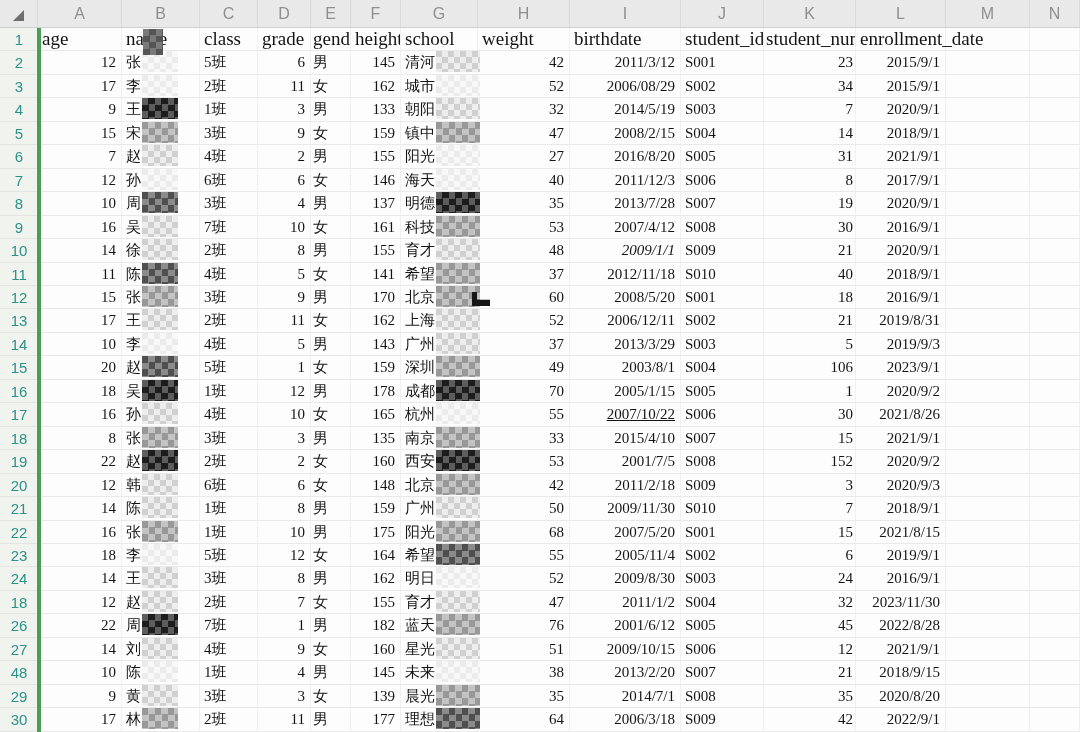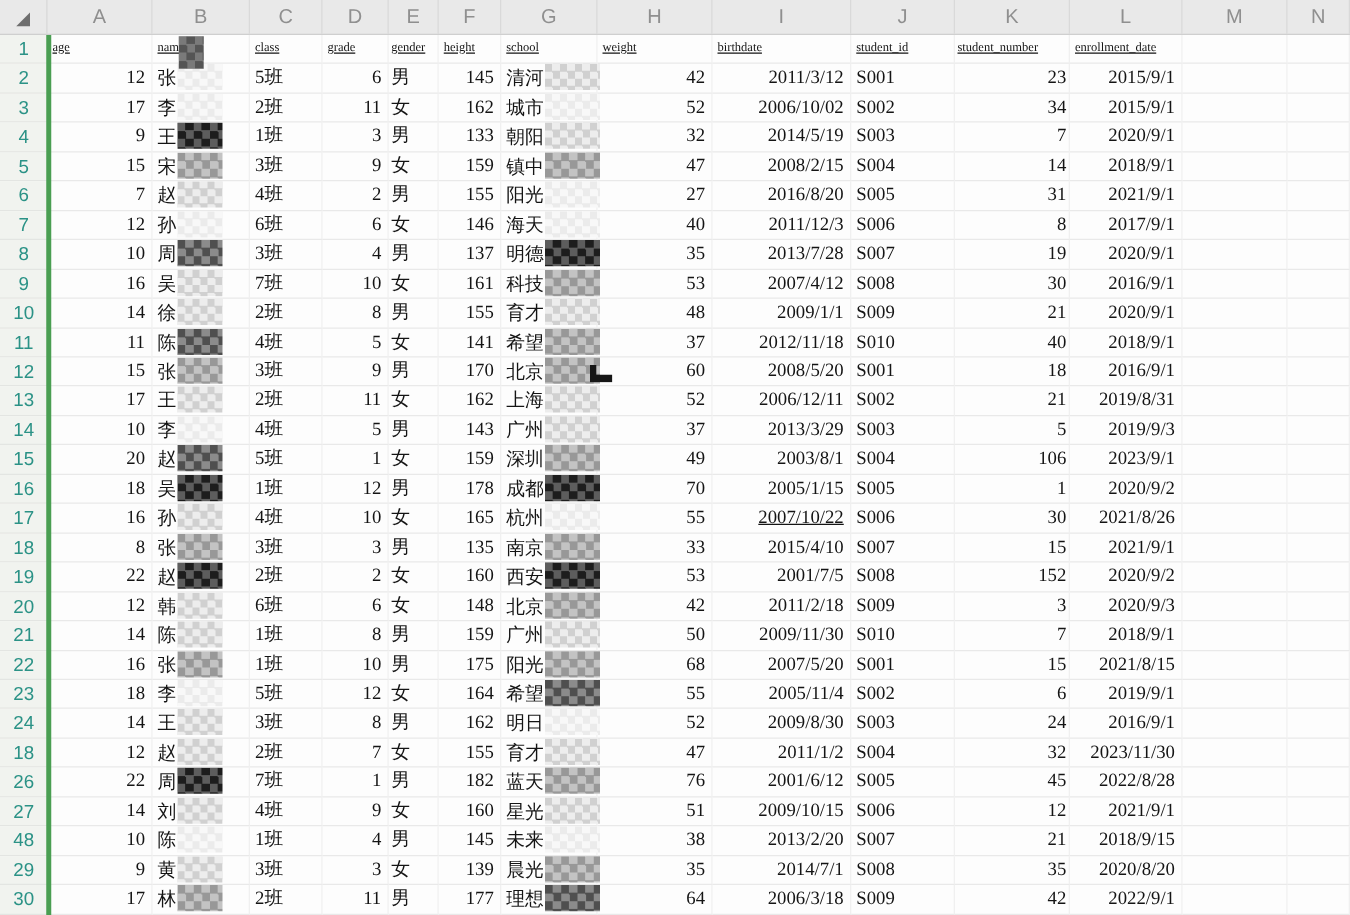--- a/index.html
+++ b/index.html
@@ -18,21 +18,21 @@
   .row{display:flex;height:23.4667px;box-sizing:border-box;}
   .rownum{width:38px;flex:none;box-sizing:border-box;background:#f1f3ef;color:#2b9286;
           font-family:"Liberation Sans","DejaVu Sans",sans-serif;font-size:15px;
           text-align:center;line-height:23px;border-bottom:1px solid #e3e5e2;}
   .cell{flex:none;box-sizing:border-box;border-bottom:1px solid #e9e9e9;border-right:1px solid #f0f0f0;
         font-size:15px;line-height:22.5px;white-space:nowrap;overflow:hidden;
         padding:0 4px;color:#141414;}
   .cell.right{text-align:right;padding-right:5px;}
   .cell.clip{padding:0 2px;}
   .cell.ovf{overflow:visible;}
-  .hdrcell{font-size:10px;text-decoration:underline;}
+  .hdrcell{font-size:19px;}
   
   .greenbar{position:absolute;left:37px;top:28px;width:4px;height:704px;background:#4a9e52;z-index:6;}
   
   .mosaic{display:inline-block;height:21px;vertical-align:-5px;margin-left:1px;}
   .mosaic.name{width:36px;}
   .mosaic.school{width:44px;}
   .sh-w{background:repeating-conic-gradient(#f8f8f8 0% 25%,#ebebeb 0% 50%) 0 0/12px 12px;}
   .sh-l{background:repeating-conic-gradient(#ededed 0% 25%,#d0d0d0 0% 50%) 0 0/12px 12px;}
   .sh-m{background:repeating-conic-gradient(#c3c3c3 0% 25%,#989898 0% 50%) 0 0/13px 13px;}
   .sh-d{background:repeating-conic-gradient(#8b8b8b 0% 25%,#4f4f4f 0% 50%) 0 0/13px 13px;}
@@ -105,21 +105,21 @@
       <div class="row">
         <div class="rownum">3</div>
         <div class="cell right" style="width: 84px;"><span>17</span></div>
         <div class="cell" style="width: 78px;"><span>李</span><span class="mosaic name sh-w"></span></div>
         <div class="cell" style="width: 58px;"><span>2班</span></div>
         <div class="cell right" style="width: 53px;"><span>11</span></div>
         <div class="cell clip" style="width: 40px;"><span>女</span></div>
         <div class="cell right" style="width: 50px;"><span>162</span></div>
         <div class="cell ovf" style="width: 77px;"><span>城市</span><span class="mosaic school sh-w"></span></div>
         <div class="cell right" style="width: 92px;"><span>52</span></div>
-        <div class="cell right" style="width: 111px;"><span>2006/10/02</span></div>
+        <div class="cell right" style="width: 111px;"><span>2006/08/29</span></div>
         <div class="cell" style="width: 83px;"><span>S002</span></div>
         <div class="cell right clip" style="width: 92px;"><span>34</span></div>
         <div class="cell right" style="width: 90px;"><span>2015/9/1</span></div>
         <div class="cell" style="width: 84px;"></div>
         <div class="cell" style="width: 50px;"></div>
       </div>
       <div class="row">
         <div class="rownum">4</div>
         <div class="cell right" style="width: 84px;"><span>9</span></div>
         <div class="cell" style="width: 78px;"><span>王</span><span class="mosaic name sh-k"></span></div>
@@ -224,21 +224,21 @@
       <div class="row">
         <div class="rownum">10</div>
         <div class="cell right" style="width: 84px;"><span>14</span></div>
         <div class="cell" style="width: 78px;"><span>徐</span><span class="mosaic name sh-l"></span></div>
         <div class="cell" style="width: 58px;"><span>2班</span></div>
         <div class="cell right" style="width: 53px;"><span>8</span></div>
         <div class="cell clip" style="width: 40px;"><span>男</span></div>
         <div class="cell right" style="width: 50px;"><span>155</span></div>
         <div class="cell ovf" style="width: 77px;"><span>育才</span><span class="mosaic school sh-l"></span></div>
         <div class="cell right" style="width: 92px;"><span>48</span></div>
-        <div class="cell right" style="width: 111px;"><span>2009/1/1</span></div>
+        <div class="cell right" style="width: 111px; font-style: italic;"><span>2009/1/1</span></div>
         <div class="cell" style="width: 83px;"><span>S009</span></div>
         <div class="cell right clip" style="width: 92px;"><span>21</span></div>
         <div class="cell right" style="width: 90px;"><span>2020/9/1</span></div>
         <div class="cell" style="width: 84px;"></div>
         <div class="cell" style="width: 50px;"></div>
       </div>
       <div class="row">
         <div class="rownum">11</div>
         <div class="cell right" style="width: 84px;"><span>11</span></div>
         <div class="cell" style="width: 78px;"><span>陈</span><span class="mosaic name sh-d"></span></div>

